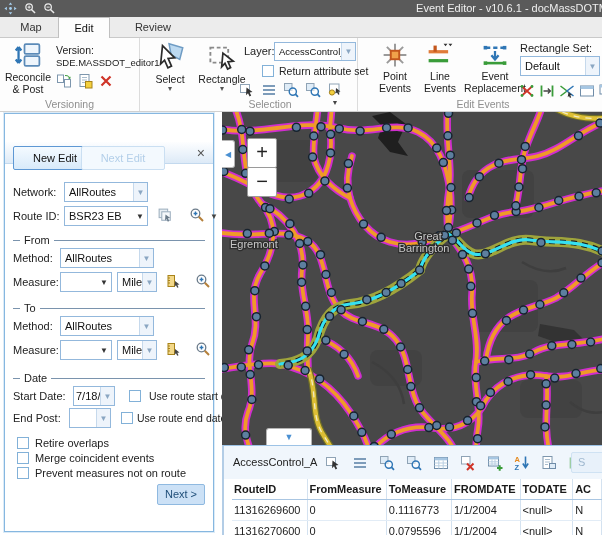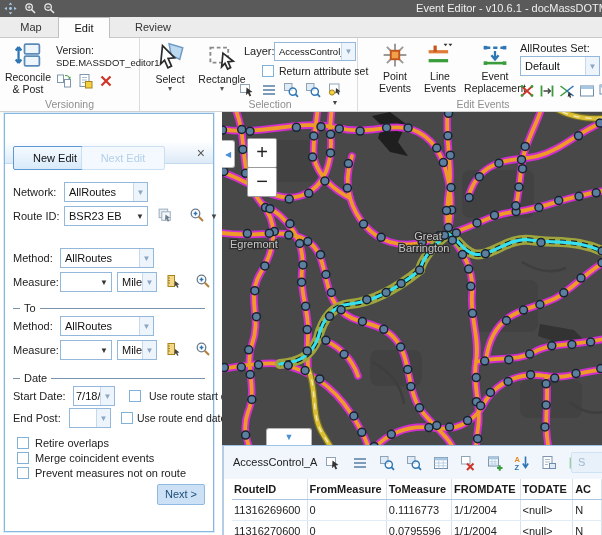--- a/index.html
+++ b/index.html
@@ -104,21 +104,21 @@
           <circle cx="6.3" cy="6.3" r="4" fill="none" stroke="#ececec" stroke-width="1.5"></circle>
           <path d="M9.2 9.2 L13.6 13.6" stroke="#ececec" stroke-width="1.8"></path>
           <path d="M4.4 6.3 H8.2" stroke="#ececec" stroke-width="1.2"></path>
         </svg></span>
     <span id="title-text" data-name="window-title">Event Editor - v10.6.1 - docMassDOTM</span>
   </div>
 
   <div id="tabstrip" data-name="ribbon-tabs">
       <div class="tab" data-name="tab-map" style="left: 8px; width: 46px;">Map</div>
       <div class="tab active" data-name="tab-edit" style="left: 58px; width: 52px;">Edit</div>
-      <div class="tab" data-name="tab-review" style="left: 124px; width: 58px;">Review</div>
+      <div class="tab" data-name="tab-review" style="left: 113px; width: 58px; text-align: right;">Review</div>
     </div>
 
   <div id="ribbon" data-name="ribbon">
 
     <div class="rgroup sep" style="left:0;width:140px" data-name="ribbon-group-versioning">
       <div class="bigbtn" style="left:2px;top:3px;width:52px" data-name="reconcile-post-button">
         <span data-name="reconcile-post-icon"><svg viewBox="0 0 16 16" width="28" height="28">
               <path d="M2.6 3.4 V12.6 M2.6 3.4 L1 5.4 M2.6 3.4 L4.2 5.4 M2.6 12.6 L1 10.6 M2.6 12.6 L4.2 10.6" stroke="#2f76b5" stroke-width="1.3" fill="none"></path>
               <rect x="6" y="1.8" width="8.5" height="5.6" rx=".8" fill="#eef5fc" stroke="#5b8ab8"></rect>
               <rect x="6" y="8.6" width="8.5" height="5.6" rx=".8" fill="#eef5fc" stroke="#5b8ab8"></rect>
@@ -243,21 +243,21 @@
               <rect x="1" y="2.4" width="2.2" height="2.2" fill="#2f76b5"></rect>
               <rect x="12.8" y="2.4" width="2.2" height="2.2" fill="#2f76b5"></rect>
               <path d="M8 5.5 V10 M5.8 8.2 L8 10.8 L10.2 8.2" stroke="#2f76b5" stroke-width="1.4" fill="none"></path>
               <path d="M2.5 13 H13.5" stroke="#3a9c3a" stroke-width="1.6"></path>
               <rect x="1" y="11.9" width="2.2" height="2.2" fill="#3a9c3a"></rect>
               <rect x="12.8" y="11.9" width="2.2" height="2.2" fill="#3a9c3a"></rect>
             </svg></span>
         <span class="blabel">Event</span>
         <span class="blabel">Replacement</span>
       </div>
-      <div class="rlabel" style="left:162px;top:4px" data-name="attribute-set-label">AllRoutes Set:</div>
+      <div class="rlabel" style="left:162px;top:4px" data-name="attribute-set-label">Rectangle Set:</div>
       <div class="dd" style="position:absolute;left:162px;top:18px;width:80px" data-name="attribute-set-select">
         <span class="dd-val">Default</span>
         <span class="dd-btn" data-name="chevron-down-icon">▼</span>
       </div>
       <div class="toolrow" style="left:160px;top:44px;gap:2px">
           <span class="tool" data-name="split-event-icon">
             <svg viewBox="0 0 16 16" width="16" height="16">
               <path d="M3 3.5 L13 12.5 M13 3.5 L3 12.5" stroke="#cf3428" stroke-width="1.8"></path>
               <circle cx="3" cy="3.5" r="1.4" fill="#3a9c3a"></circle>
               <circle cx="13" cy="3.5" r="1.4" fill="#3a9c3a"></circle>
@@ -326,20 +326,23 @@
             <path d="M8 7 L12.5 10.4 L10.3 10.7 L11.5 13.2 L10.2 13.8 L9 11.3 L7.5 12.8 Z" fill="#6b7b8a"></path>
           </svg></span>
       <span data-name="zoom-to-route-icon" style="margin-left:10px"><svg viewBox="0 0 16 16" width="16" height="16">
             <circle cx="6.5" cy="6.5" r="4.3" fill="#fff" stroke="#6b7b8a" stroke-width="1.3"></circle>
             <path d="M4.6 6.5 H8.4 M6.5 4.6 V8.4" stroke="#2f76b5" stroke-width="1.4"></path>
             <path d="M9.8 9.8 L14 14" stroke="#b5803b" stroke-width="2"></path>
           </svg></span>
       <span style="font-size:8px;color:#444" data-name="chevron-down-icon">▼</span>
     </div>
 
+    <div class="legend" style="top:120px">
+        <span data-name="from-legend">From</span>
+      </div>
     <div class="prow" style="top:134px">
       <span style="width:42px" data-name="from-method-label">Method:</span>
       <span class="dd" style="width:94px" data-name="from-method-select">
         <span class="dd-val">AllRoutes</span>
         <span class="dd-btn" data-name="chevron-down-icon">▼</span>
       </span>
     </div>
     <div class="prow" style="top:158px">
       <span style="width:42px" data-name="from-measure-label">Measure:</span>
       <span class="dd plain" style="width:52px" data-name="from-measure-combo">

